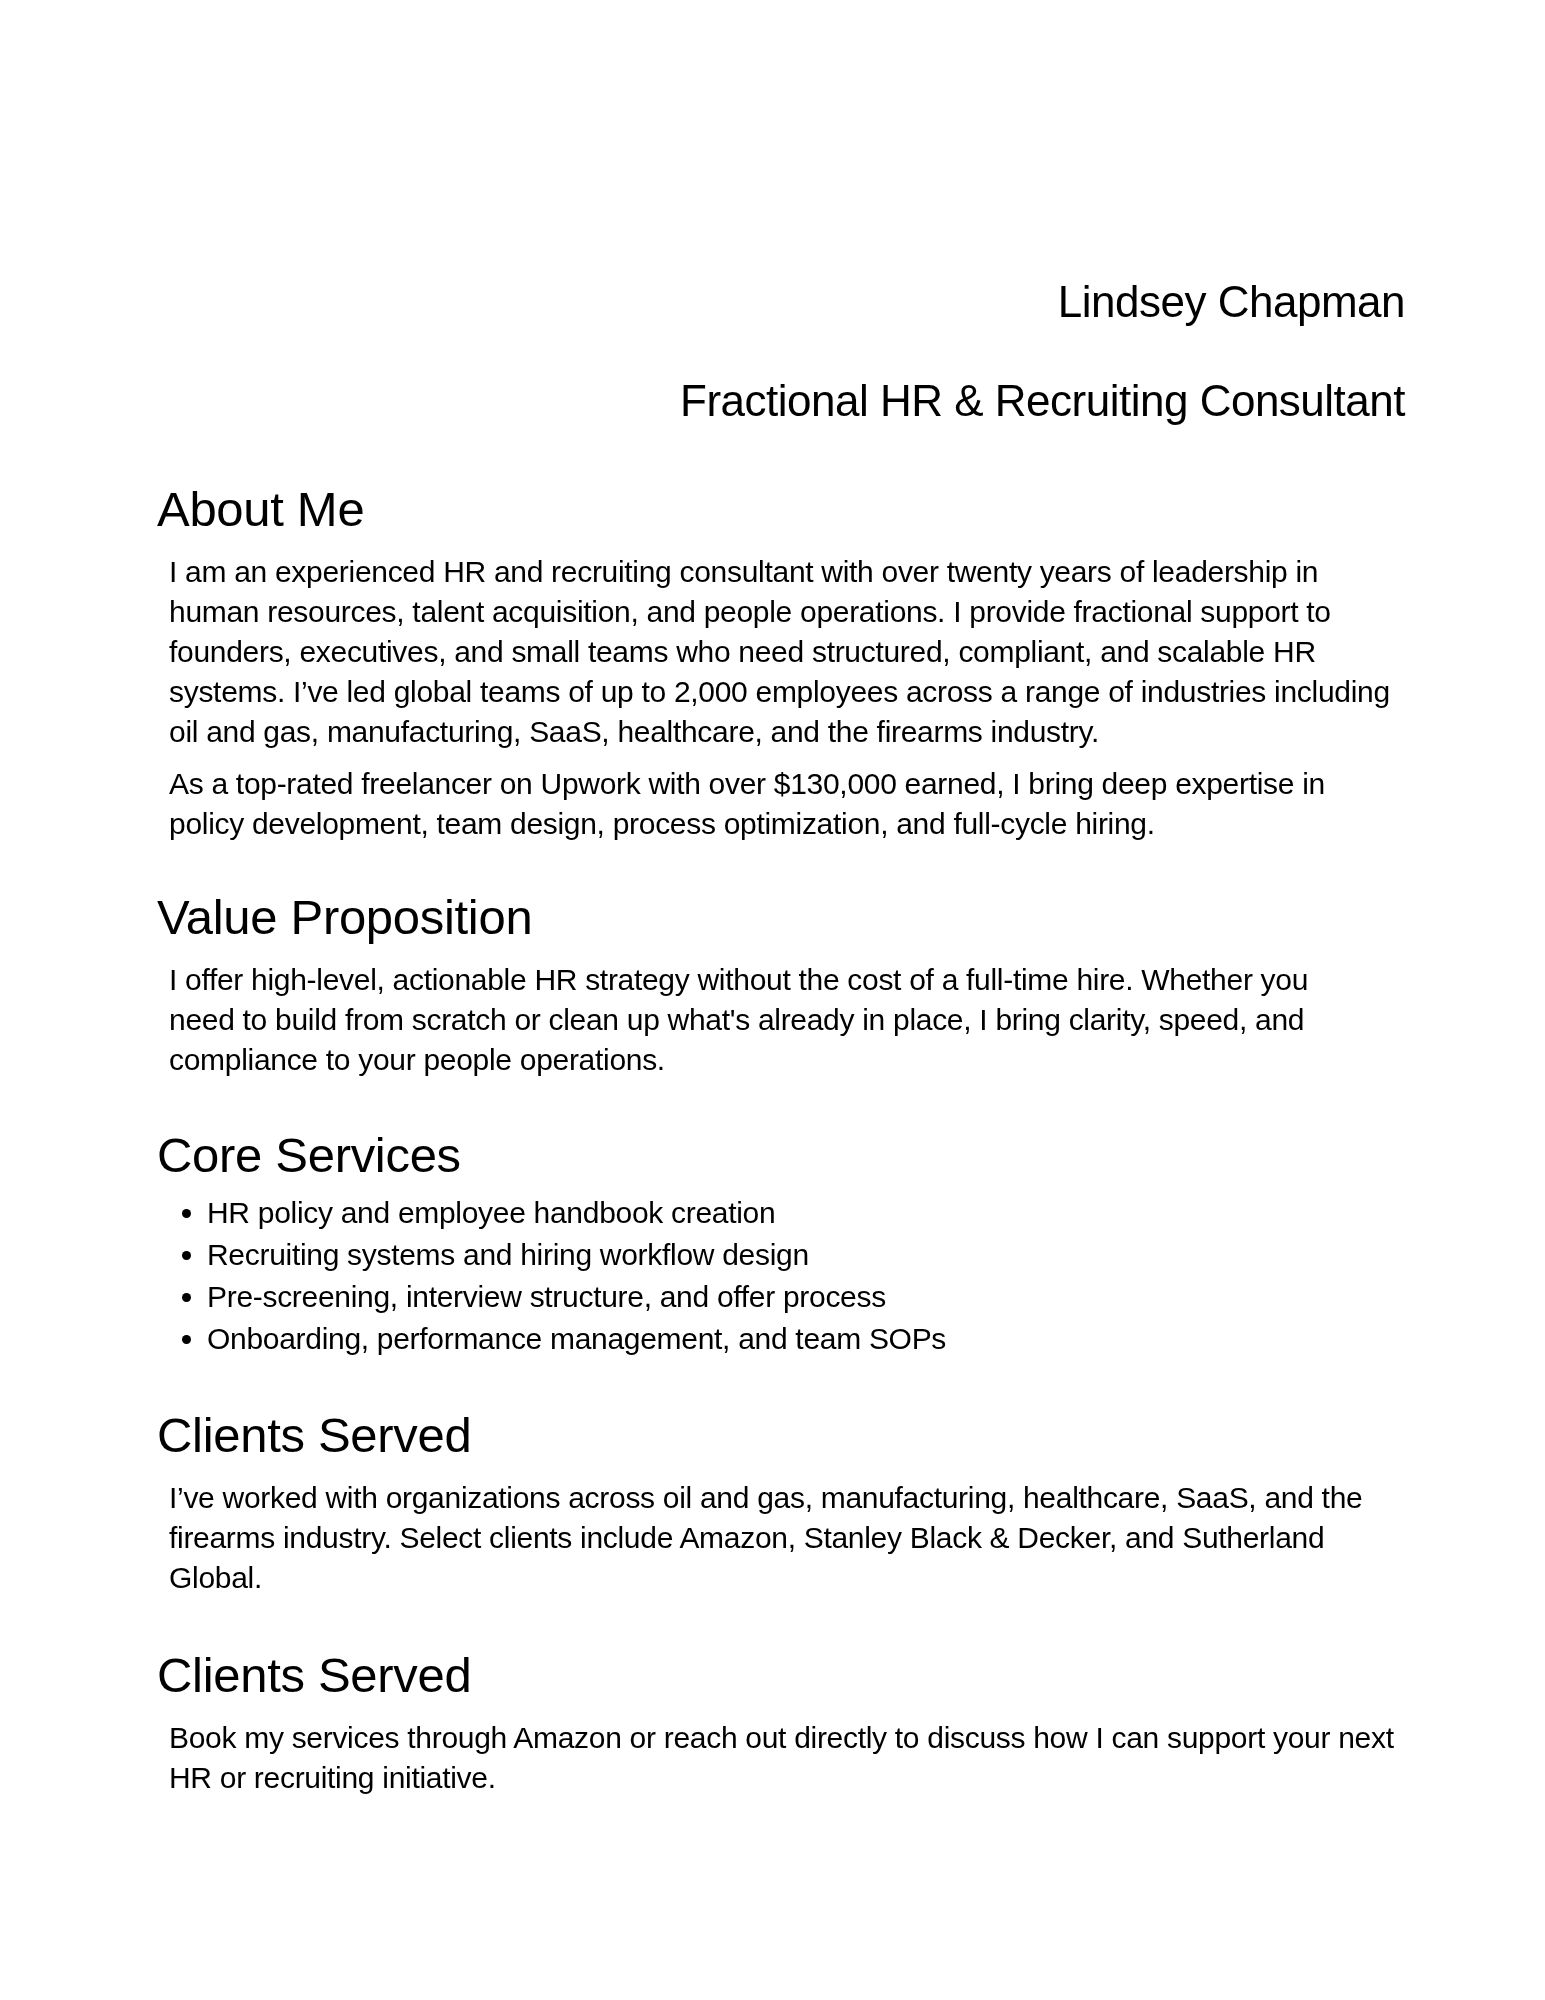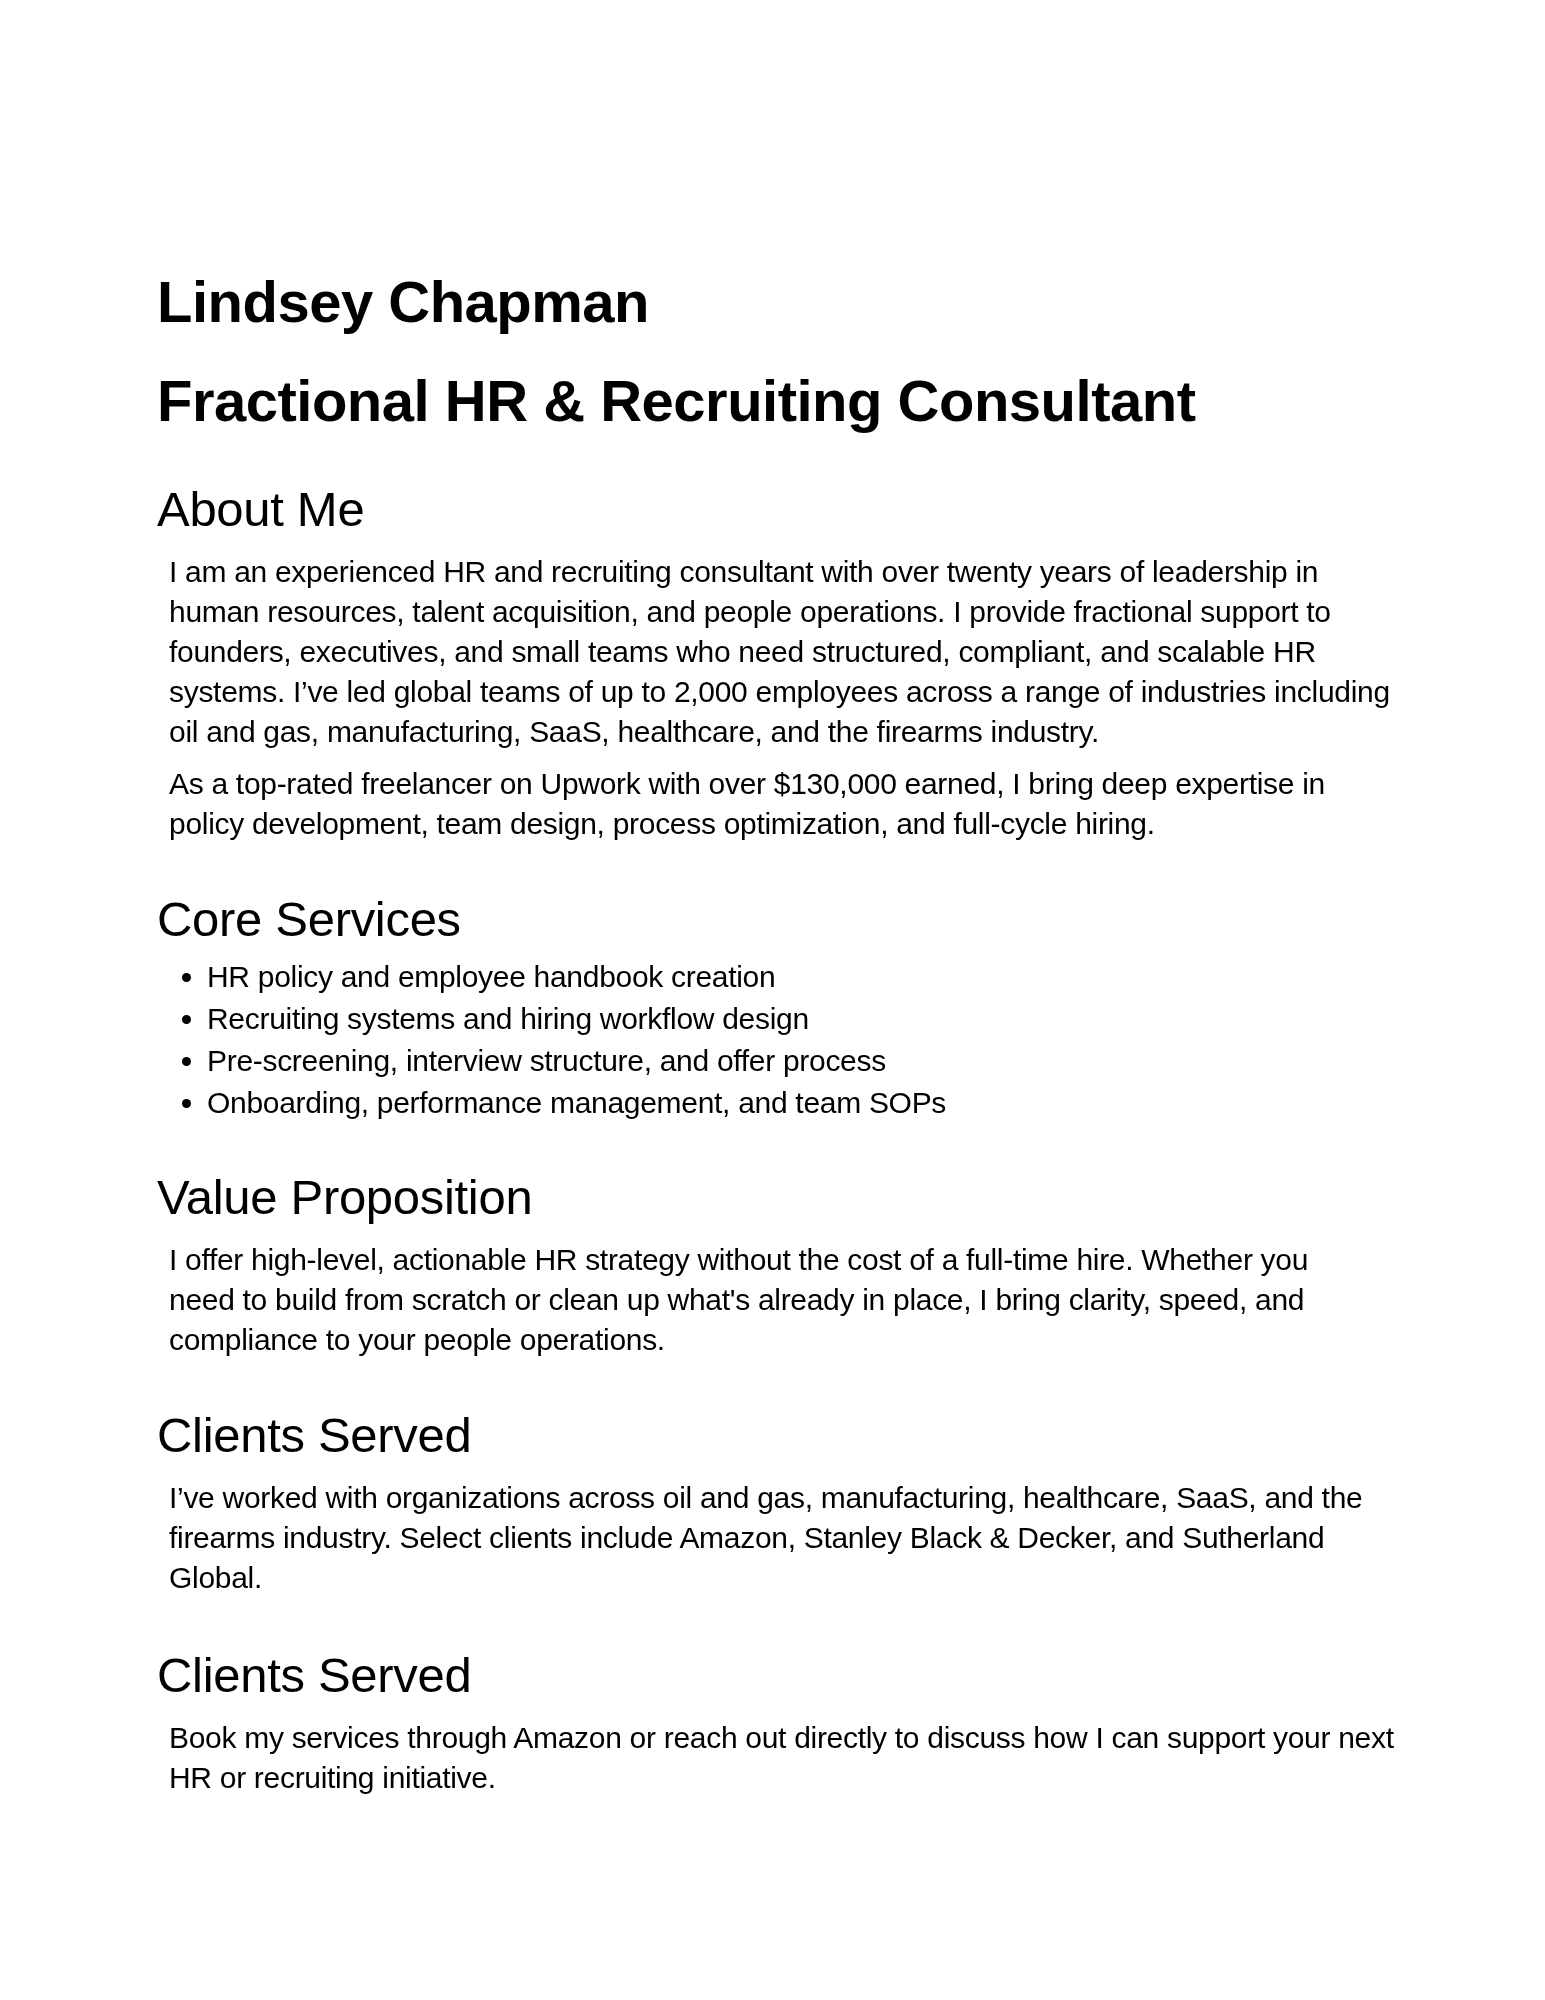--- a/index.html
+++ b/index.html
@@ -15,24 +15,24 @@
     -webkit-font-smoothing: antialiased;
   }
   .page {
     box-sizing: border-box;
     width: 1545px;
     min-height: 2000px;
     padding: 252px 140px 60px 157px;
     background: #ffffff;
   }
   .title-line {
-    font-size: 58px;
+    font-size: 44px;
     line-height: 99px;
-    font-weight: 700;
-    text-align: left;
+    font-weight: 400;
+    text-align: right;
     letter-spacing: -0.5px;
     white-space: pre;
   }
   .h2 {
     font-size: 49px;
     line-height: 62px;
     font-weight: 400;
     margin: 44px 0 0 0;
     letter-spacing: -0.3px;
   }
@@ -77,35 +77,35 @@
     <h2 class="h2">About Me</h2>
     <p class="body">I am an experienced HR and recruiting consultant with over twenty years of leadership in
 human resources, talent acquisition, and people operations. I provide fractional support to
 founders, executives, and small teams who need structured, compliant, and scalable HR
 systems. I’ve led global teams of up to 2,000 employees across a range of industries including
 oil and gas, manufacturing, SaaS, healthcare, and the firearms industry.</p>
     <p class="body">As a top-rated freelancer on Upwork with over $130,000 earned, I bring deep expertise in
 policy development, team design, process optimization, and full-cycle hiring.</p>
   </section>
 
+  <section class="sec sec-vp">
+    <h2 class="h2">Value Proposition</h2>
+    <p class="body">I offer high-level, actionable HR strategy without the cost of a full-time hire. Whether you
+need to build from scratch or clean up what's already in place, I bring clarity, speed, and
+compliance to your people operations.</p>
+  </section>
+
   <section class="sec sec-core">
     <h2 class="h2">Core Services</h2>
     <ul class="bullets">
       <li class="bullet">HR policy and employee handbook creation</li>
       <li class="bullet">Recruiting systems and hiring workflow design</li>
       <li class="bullet">Pre-screening, interview structure, and offer process</li>
       <li class="bullet">Onboarding, performance management, and team SOPs</li>
     </ul>
-  </section>
-
-  <section class="sec sec-vp">
-    <h2 class="h2">Value Proposition</h2>
-    <p class="body">I offer high-level, actionable HR strategy without the cost of a full-time hire. Whether you
-need to build from scratch or clean up what's already in place, I bring clarity, speed, and
-compliance to your people operations.</p>
   </section>
 
   <section class="sec sec-cs1">
     <h2 class="h2">Clients Served</h2>
     <p class="body">I’ve worked with organizations across oil and gas, manufacturing, healthcare, SaaS, and the
 firearms industry. Select clients include Amazon, Stanley Black &amp; Decker, and Sutherland
 Global.</p>
   </section>
 
   <section class="sec sec-cs2">

